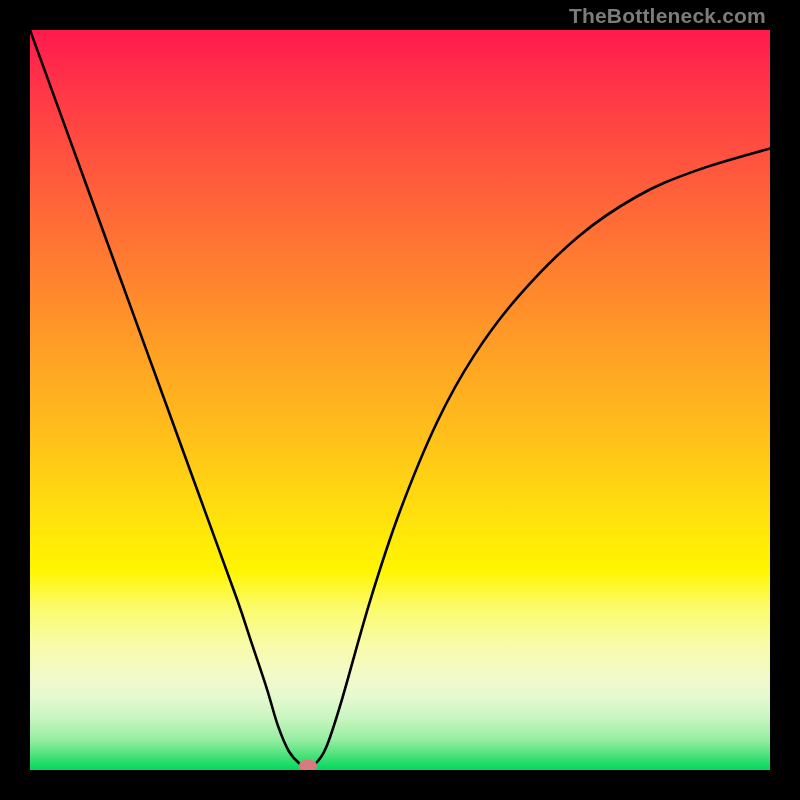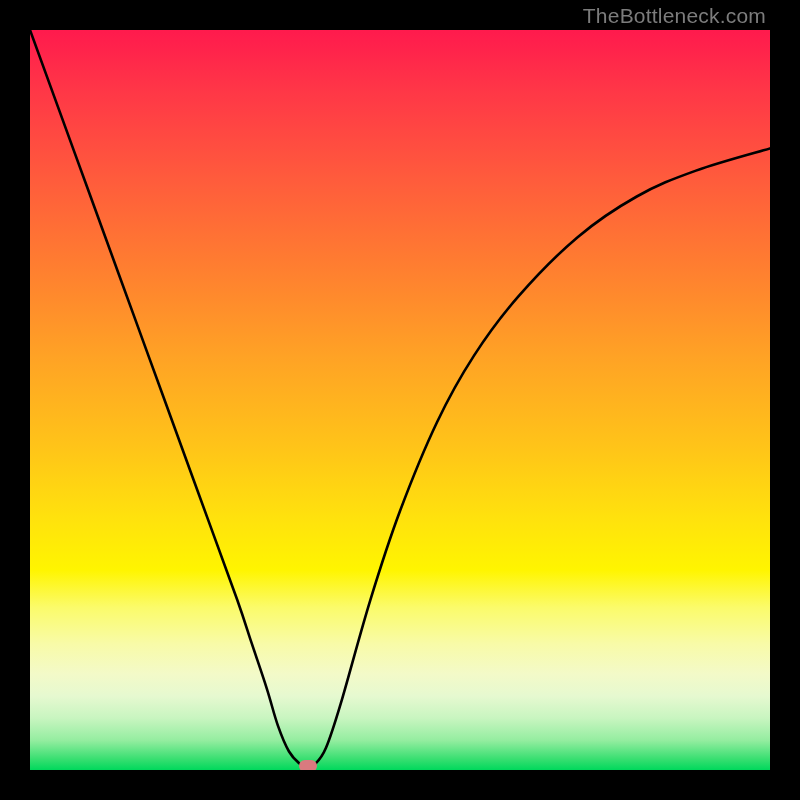--- a/index.html
+++ b/index.html
@@ -40,21 +40,21 @@
       #39df71 98.5%,
       #00d85c 100%
     );
   }
   .watermark {
     position: absolute;
     top: 4px;
     right: 34px;
     color: #7c7c7c;
     font-size: 21px;
-    font-weight: 400;
+    font-weight: 700;
     letter-spacing: 0.2px;
     user-select: none;
   }
   .curve {
     position: absolute;
     inset: 0;
     width: 740px;
     height: 740px;
   }
   .marker {

